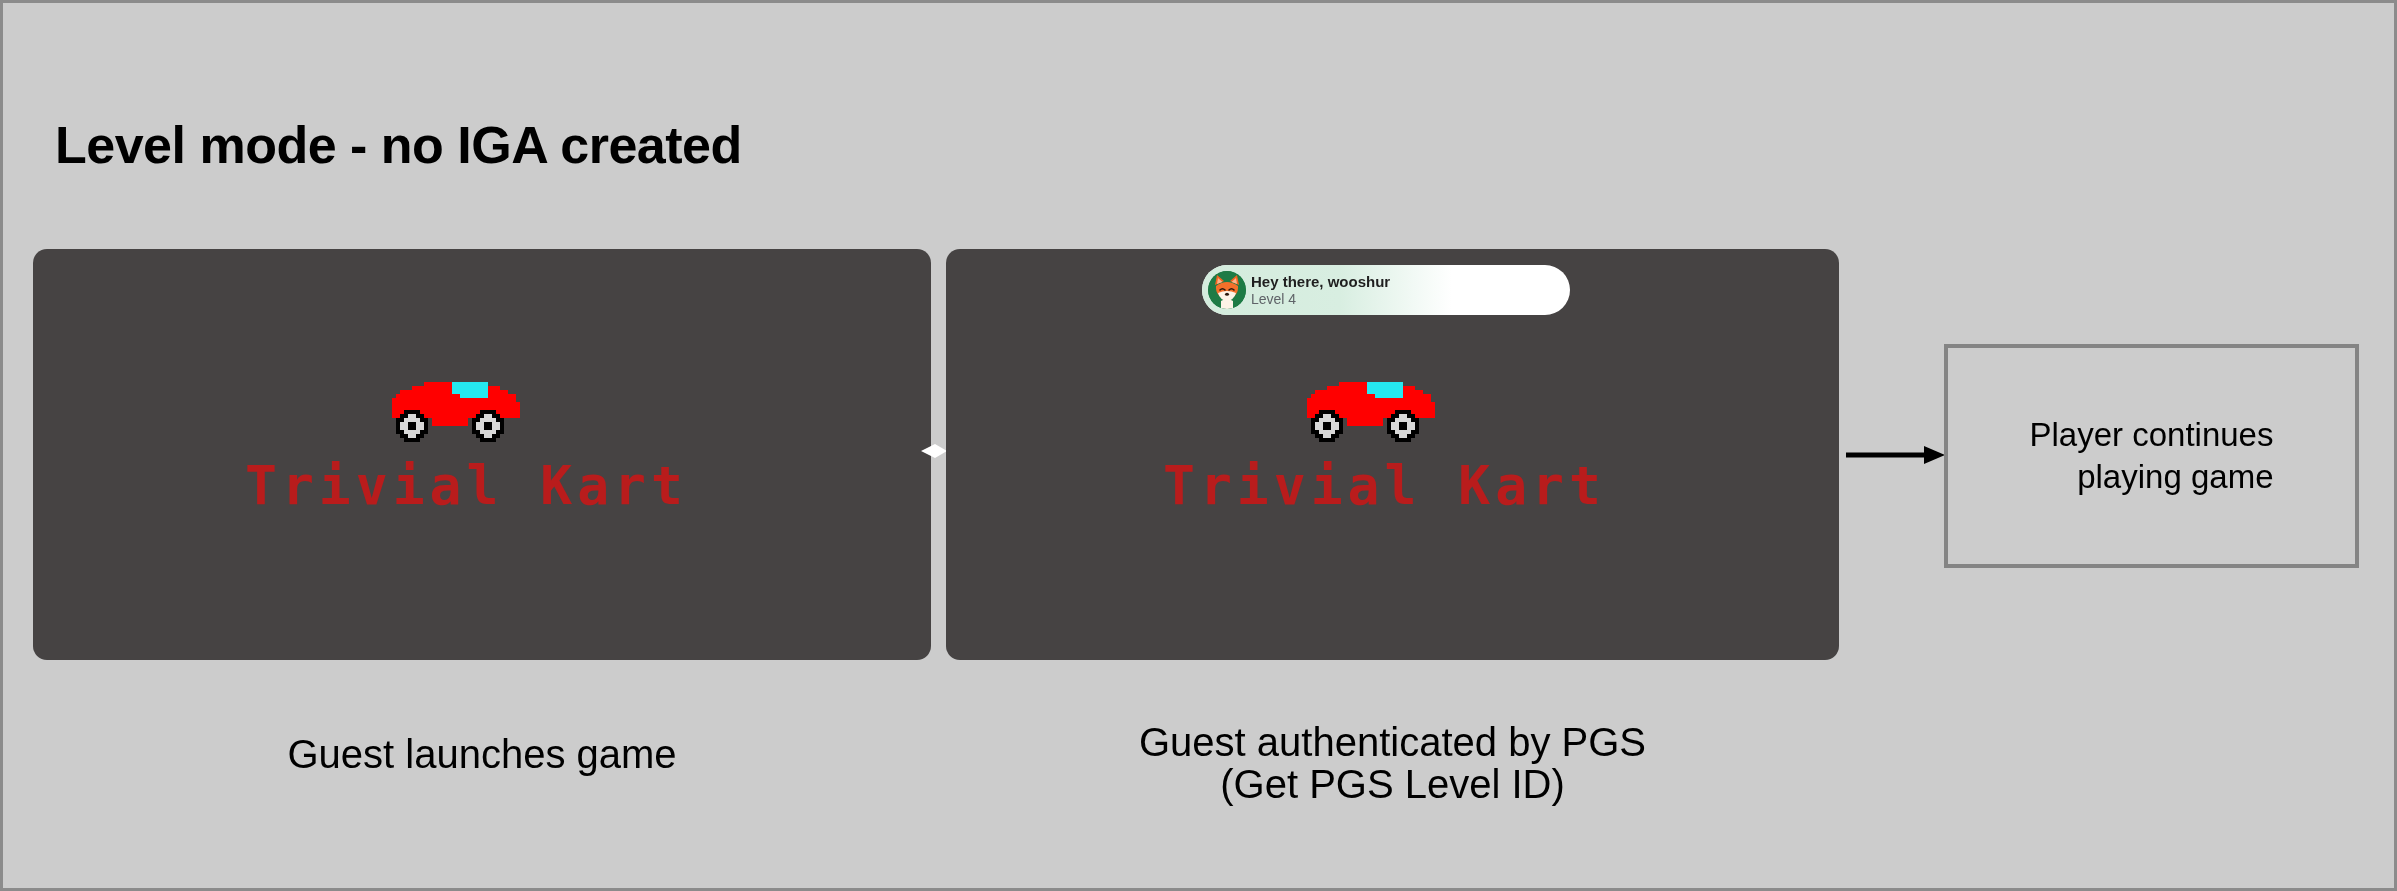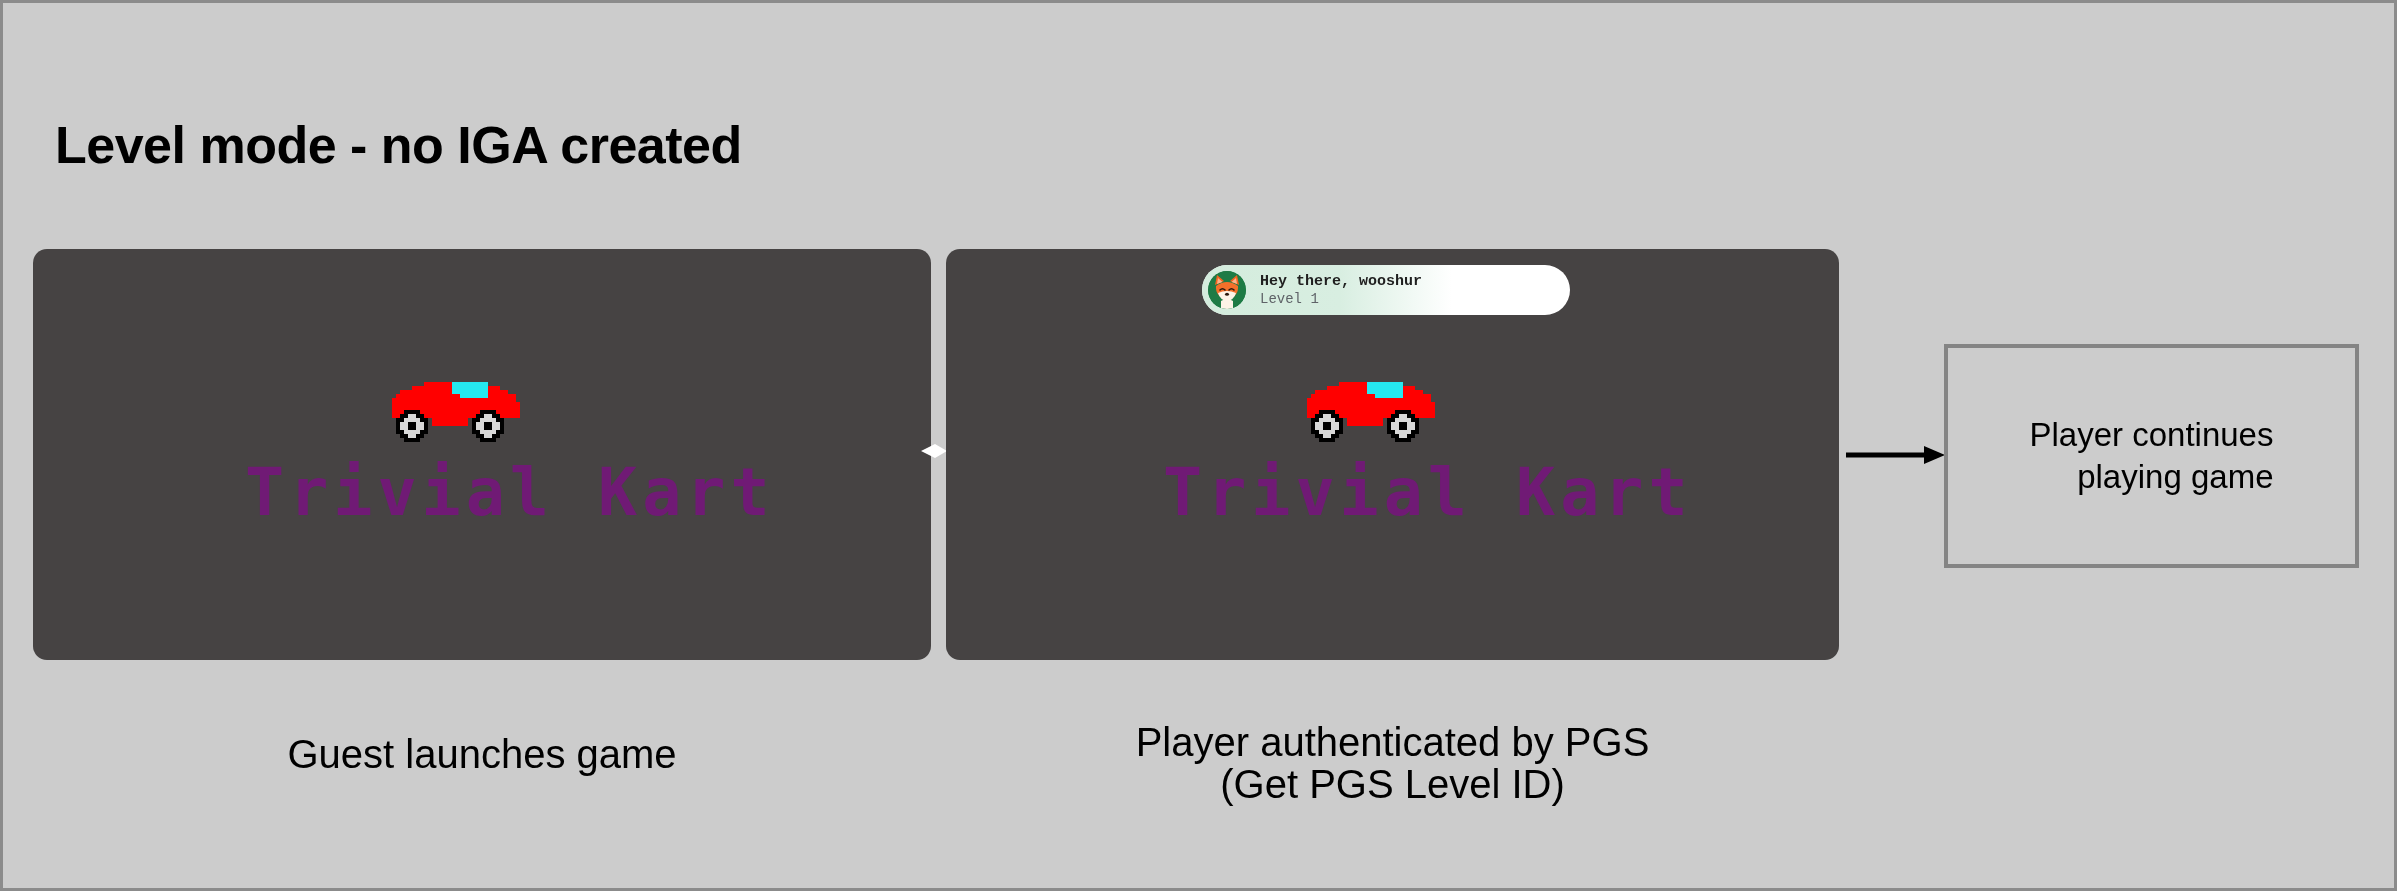--- a/index.html
+++ b/index.html
@@ -52,23 +52,23 @@
     width: 136px;
     height: 62px;
   }
   #car-one { left: 381px; top: 371px; }
   #car-two { left: 1296px; top: 371px; }
   .car .px { position: absolute; }
 
   
   .logo-text {
     position: absolute;
-    color: #701a75;
+    color: #b91c1c;
     font-family: "DejaVu Sans Mono", monospace;
-    font-size: 65px;
+    font-size: 53px;
     font-weight: bold;
     letter-spacing: 5px;
     white-space: nowrap;
   }
   #logo-one { left: 242px; top: 452px; }
   #logo-two { left: 1160px; top: 452px; }
 
   
   .toast {
     position: absolute;
@@ -94,23 +94,22 @@
     height: 38px;
     margin-left: 6px;
     border-radius: 50%;
     background: #1e7b45;
     overflow: hidden;
     flex: 0 0 auto;
   }
   .toast-avatar svg { display: block; }
   .toast-text {
     position: relative;
-    margin-left: 14px;
+    margin-left: 5px;
     line-height: 1.05;
-    font-family: Liberation Mono, monospace;
   }
   .toast-title {
     font-size: 15px;
     font-weight: bold;
     color: #1f1f1f;
     white-space: nowrap;
   }
   .toast-sub {
     font-size: 14px;
     color: #5f6368;
@@ -280,21 +279,21 @@
         <path d="M12 19 q2.5 -2.5 5 0" stroke="#2b1a10" stroke-width="1.6" fill="none" stroke-linecap="round"></path>
         <path d="M21 19 q2.5 -2.5 5 0" stroke="#2b1a10" stroke-width="1.6" fill="none" stroke-linecap="round"></path>
 
         <ellipse cx="19" cy="23.2" rx="2" ry="1.5" fill="#2b1a10"></ellipse>
 
         <path d="M13 30 Q19 26 25 30 L25 38 L13 38 Z" fill="#fdf3e7"></path>
       </svg>
     </div>
     <div class="toast-text">
       <div class="toast-title">Hey there, wooshur</div>
-      <div class="toast-sub">Level 1</div>
+      <div class="toast-sub">Level 4</div>
     </div>
   </div>
 
   <div class="car" id="car-two" style="width: 140px; height: 68px;">
       <div class="px" style="left: 40px; top: 8px; width: 28px; height: 4px; background: rgb(255, 0, 0);"></div>
       <div class="px" style="left: 68px; top: 8px; width: 36px; height: 4px; background: rgb(37, 232, 240);"></div>
       <div class="px" style="left: 28px; top: 12px; width: 40px; height: 4px; background: rgb(255, 0, 0);"></div>
       <div class="px" style="left: 68px; top: 12px; width: 36px; height: 4px; background: rgb(37, 232, 240);"></div>
       <div class="px" style="left: 104px; top: 12px; width: 12px; height: 4px; background: rgb(255, 0, 0);"></div>
       <div class="px" style="left: 16px; top: 16px; width: 52px; height: 4px; background: rgb(255, 0, 0);"></div>
@@ -360,21 +359,21 @@
       <div class="px" style="left: 92px; top: 60px; width: 8px; height: 4px; background: rgb(0, 0, 0);"></div>
       <div class="px" style="left: 100px; top: 60px; width: 8px; height: 4px; background: rgb(217, 217, 217);"></div>
       <div class="px" style="left: 108px; top: 60px; width: 8px; height: 4px; background: rgb(0, 0, 0);"></div>
       <div class="px" style="left: 20px; top: 64px; width: 16px; height: 4px; background: rgb(0, 0, 0);"></div>
       <div class="px" style="left: 96px; top: 64px; width: 16px; height: 4px; background: rgb(0, 0, 0);"></div>
     </div>
   <div class="logo-text" id="logo-two">Trivial Kart</div>
 
   <div class="caption" id="caption-one">Guest launches game</div>
   <div class="caption" id="caption-two">
-    <div>Player authenticated by PGS</div>
+    <div>Guest authenticated by PGS</div>
     <div>(Get PGS Level ID)</div>
   </div>
 
   <div class="arrow-right">
     <svg width="99" height="22" viewBox="0 0 99 22">
       <line x1="0" y1="11" x2="82" y2="11" stroke="#000000" stroke-width="5"></line>
       <polygon points="78,2 99,11 78,20" fill="#000000"></polygon>
     </svg>
   </div>
 

